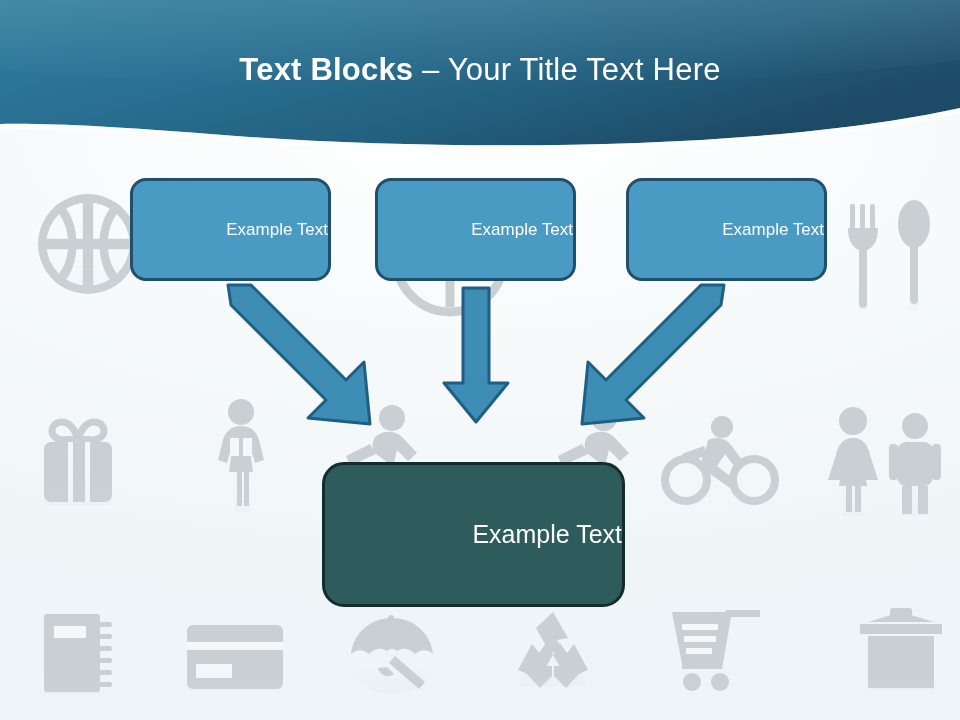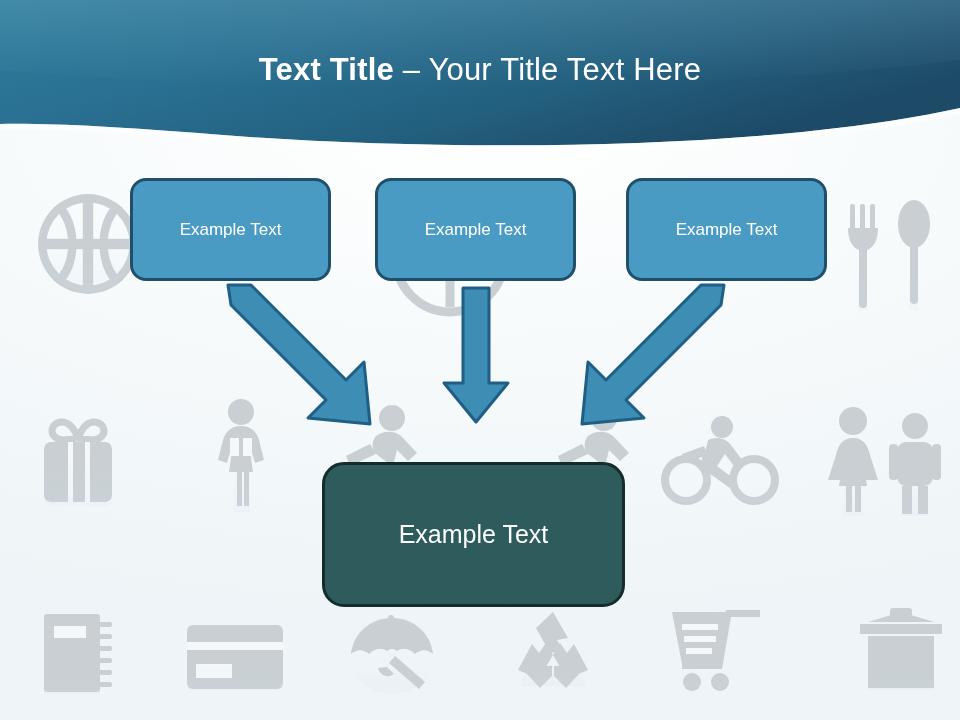--- a/index.html
+++ b/index.html
@@ -82,21 +82,21 @@
     pointer-events: none;
   }
 
   
   .node {
     position: absolute;
     z-index: 5;
     box-sizing: border-box;
     display: flex;
     align-items: center;
-    justify-content: center;
+    justify-content: flex-end;
     text-align: center;
     color: #ffffff;
   }
   .node-top {
     width: 201px;
     height: 103px;
     border-radius: 16px;
     background: #4a9bc4;
     border: 3px solid #1f4f6b;
     font-size: 17px;
@@ -394,21 +394,21 @@
           <stop offset="100%" stop-color="#ffffff" stop-opacity="0"></stop>
         </linearGradient>
       </defs>
       <path d="M0,0 H960 V108 C760,152 430,152 210,134 C120,127 50,123 0,124 Z" fill="url(#hdrGrad)"></path>
       <path d="M0,0 H960 V60 C700,92 300,96 0,70 Z" fill="url(#hdrShine)"></path>
       <path d="M0,124 C50,123 120,127 210,134 C430,152 760,152 960,108 L960,114 C760,158 430,158 210,140 C120,133 50,129 0,130 Z" fill="#ffffff" opacity="0.55"></path>
     </svg>
   </div>
 
   <div class="title">
-    <span class="strong">Text Title</span><span class="light"> – </span><span class="light">Your Title Text Here</span>
+    <span class="strong">Text Blocks</span><span class="light"> – </span><span class="light">Your Title Text Here</span>
   </div>
 
   <div class="arrows">
     <svg width="960" height="720" viewBox="0 0 960 720">
 
       <g>
         <path d="M228,285 L251,285 L346,380 L364,362 L370,424 L308,418 L326,400 L231,305 Z" fill="#3d8db5" stroke="#1f5f85" stroke-width="3" stroke-linejoin="round"></path>
       </g>
 
       <g>

